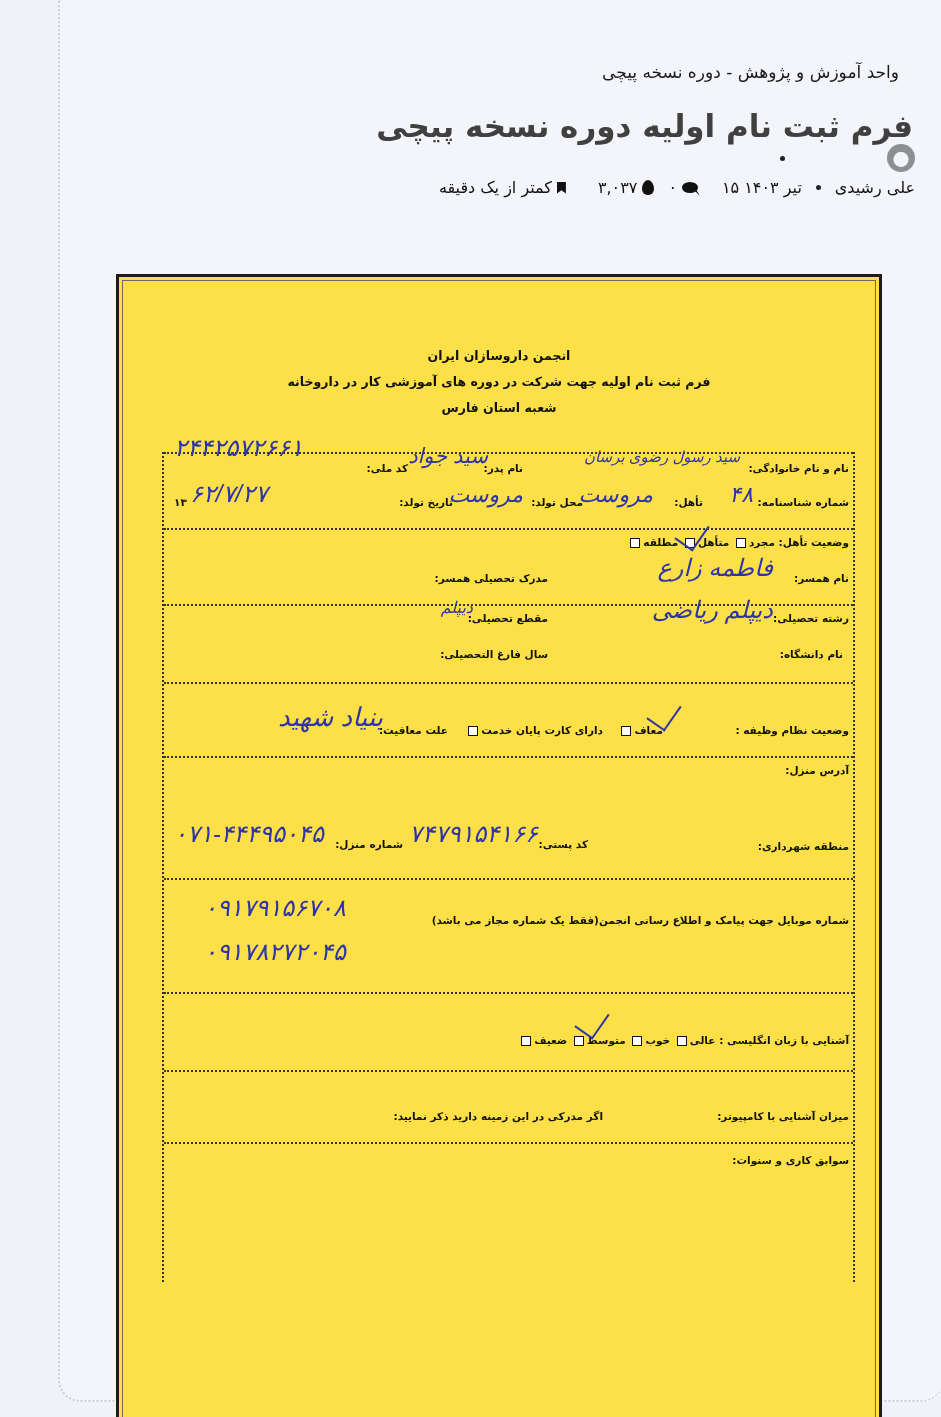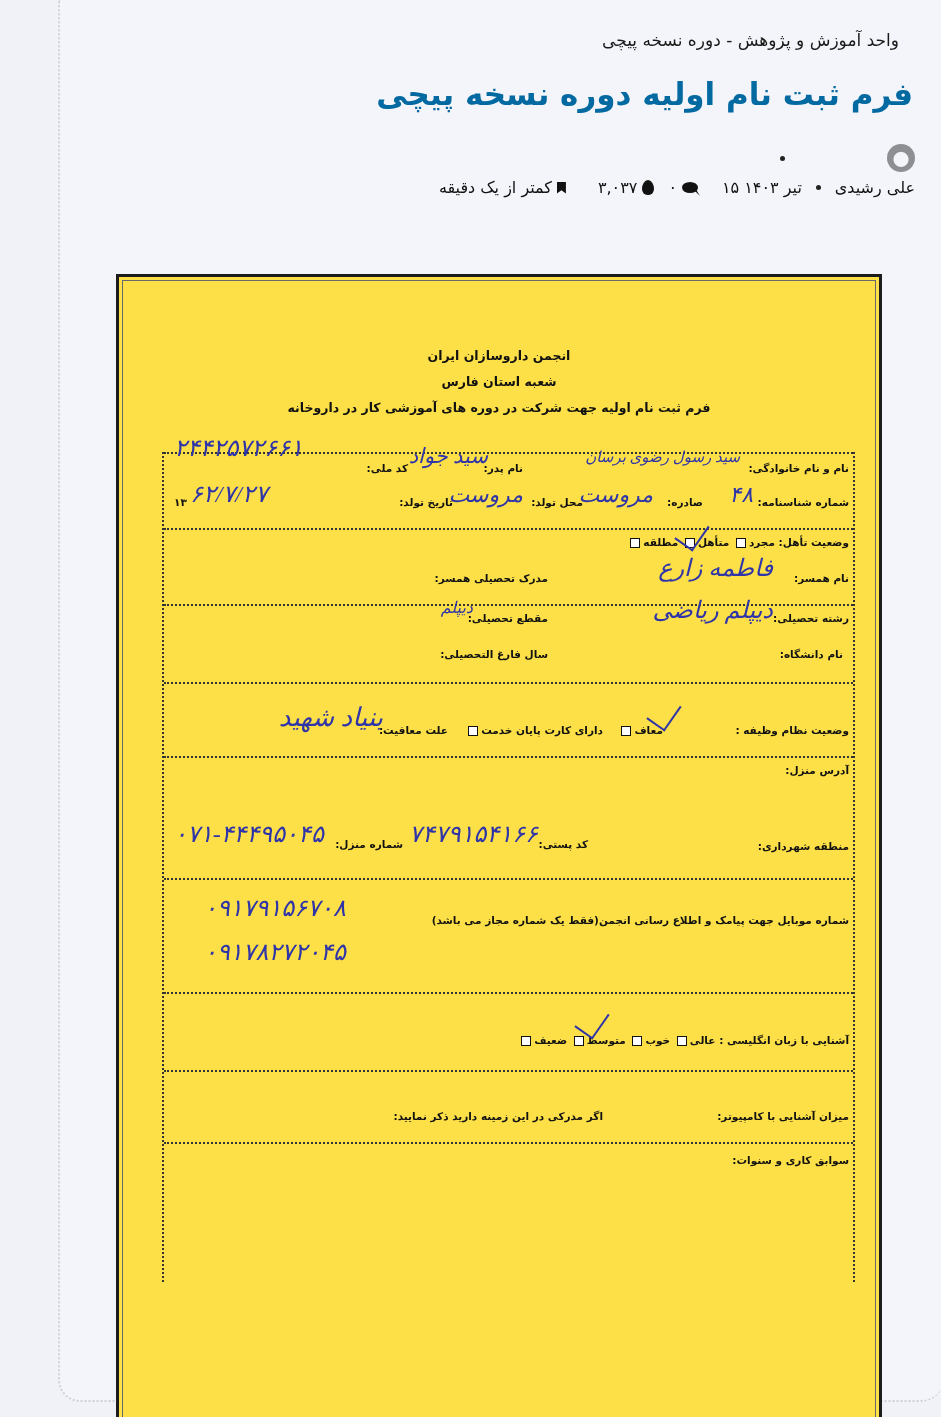--- a/index.html
+++ b/index.html
@@ -10,28 +10,28 @@
     color:#111;
   }
   .page-card {
     position:absolute; left:58px; top:0; width:883px; height:1400px;
     background:#f4f5fa;
     border-left:2px dotted #cfd0d6;
     border-bottom:2px dotted #cfd0d6;
     border-bottom-left-radius:22px;
     border-bottom-right-radius:22px;
   }
-  .rtl { direction:rtl; text-align:center; }
+  .rtl { direction:rtl; text-align:center;margin-top:32px; }
   .category {
     position:absolute; right:44px; top:30px;
     font-size:17px; color:#1a1a1a;
   }
   .post-title {
     position:absolute; right:30px; top:76px;
-    font-size:31px; font-weight:bold; color:#0369a1;
+    font-size:31px; font-weight:bold; color:#404040;
     white-space:nowrap;
   }
   .avatar {
     position:absolute; right:28px; top:144px; width:28px; height:28px;
     border-radius:50%;
     background:radial-gradient(circle at 50% 55%, #f4f5fa 0 7px, #8e8f93 8px 14px);
   }
   .dot-sep-top {
     position:absolute; left:720px; top:156px; width:5px; height:5px; border-radius:50%; background:#222;
   }
@@ -65,21 +65,21 @@
   .grid {
     position:absolute; left:43px; top:175px; width:689px; height:830px;
     border-left:2px dotted #333; border-right:2px dotted #333;
   }
   .hline { position:absolute; left:0; right:0; border-top:2px dotted #333; }
   .lbl {
     position:absolute; font-size:10.5px; font-weight:bold; color:#111;
     white-space:nowrap; direction:rtl;
   }
   .hw {
-    position:absolute; font-family:Liberation Serif, serif; color:#2f35a8;
+    position:absolute; font-family:Liberation Sans, sans-serif; color:#2f35a8;
     white-space:nowrap; direction:rtl; font-style:italic;
   }
   .cb {
     display:inline-block; width:8px; height:8px; border:1px solid #111; vertical-align:middle;
     margin:0 3px; background:#fff;
   }
   .check {
     position:absolute; width:20px; height:28px;
     border-right:2px solid #2f35a8; border-bottom:2px solid #2f35a8;
     transform:rotate(35deg);
@@ -117,37 +117,37 @@
       <span>کمتر از یک دقیقه</span>
     </span>
   </div>
 </div>
 
 <div class="form-outer">
   <div class="form-inner"></div>
 
   <div class="form-header">
     <div>انجمن داروسازان ایران</div>
+    <div>فرم ثبت نام اولیه جهت شرکت در دوره های آموزشی کار در داروخانه</div>
     <div>شعبه استان فارس</div>
-    <div>فرم ثبت نام اولیه جهت شرکت در دوره های آموزشی کار در داروخانه</div>
   </div>
 
   <div class="grid">
     <div class="hline" style="top:0"></div>
 
     <span class="lbl" style="right:4px; top:10px">نام و نام خانوادگی:</span>
     <span class="hw" style="right:113px; top:-4px; font-size:15px">سید رسول رضوی برسان</span>
     <span class="lbl" style="right:330px; top:10px">نام پدر:</span>
     <span class="hw" style="right:365px; top:-8px; font-size:21px">سید جواد</span>
     <span class="lbl" style="right:445px; top:10px">کد ملی:</span>
     <span class="hw" style="left:10px; top:-18px; font-size:24px">۲۴۴۲۵۷۲۶۶۱</span>
 
     <span class="lbl" style="right:4px; top:44px">شماره شناسنامه:</span>
     <span class="hw" style="right:100px; top:30px; font-size:22px">۴۸</span>
-    <span class="lbl" style="right:150px; top:44px">صادره:</span>
+    <span class="lbl" style="right:150px; top:44px">تأهل:</span>
     <span class="hw" style="right:200px; top:30px; font-size:22px">مروست</span>
     <span class="lbl" style="right:270px; top:44px">محل تولد:</span>
     <span class="hw" style="right:330px; top:30px; font-size:22px">مروست</span>
     <span class="lbl" style="right:400px; top:44px">تاریخ تولد:</span>
     <span class="lbl" style="left:10px; top:44px">۱۳</span>
     <span class="hw" style="left:26px; top:28px; font-size:24px">۶۲/۷/۲۷</span>
 
     <div class="hline" style="top:76px"></div>
 
     <span class="lbl" style="right:4px; top:84px">

